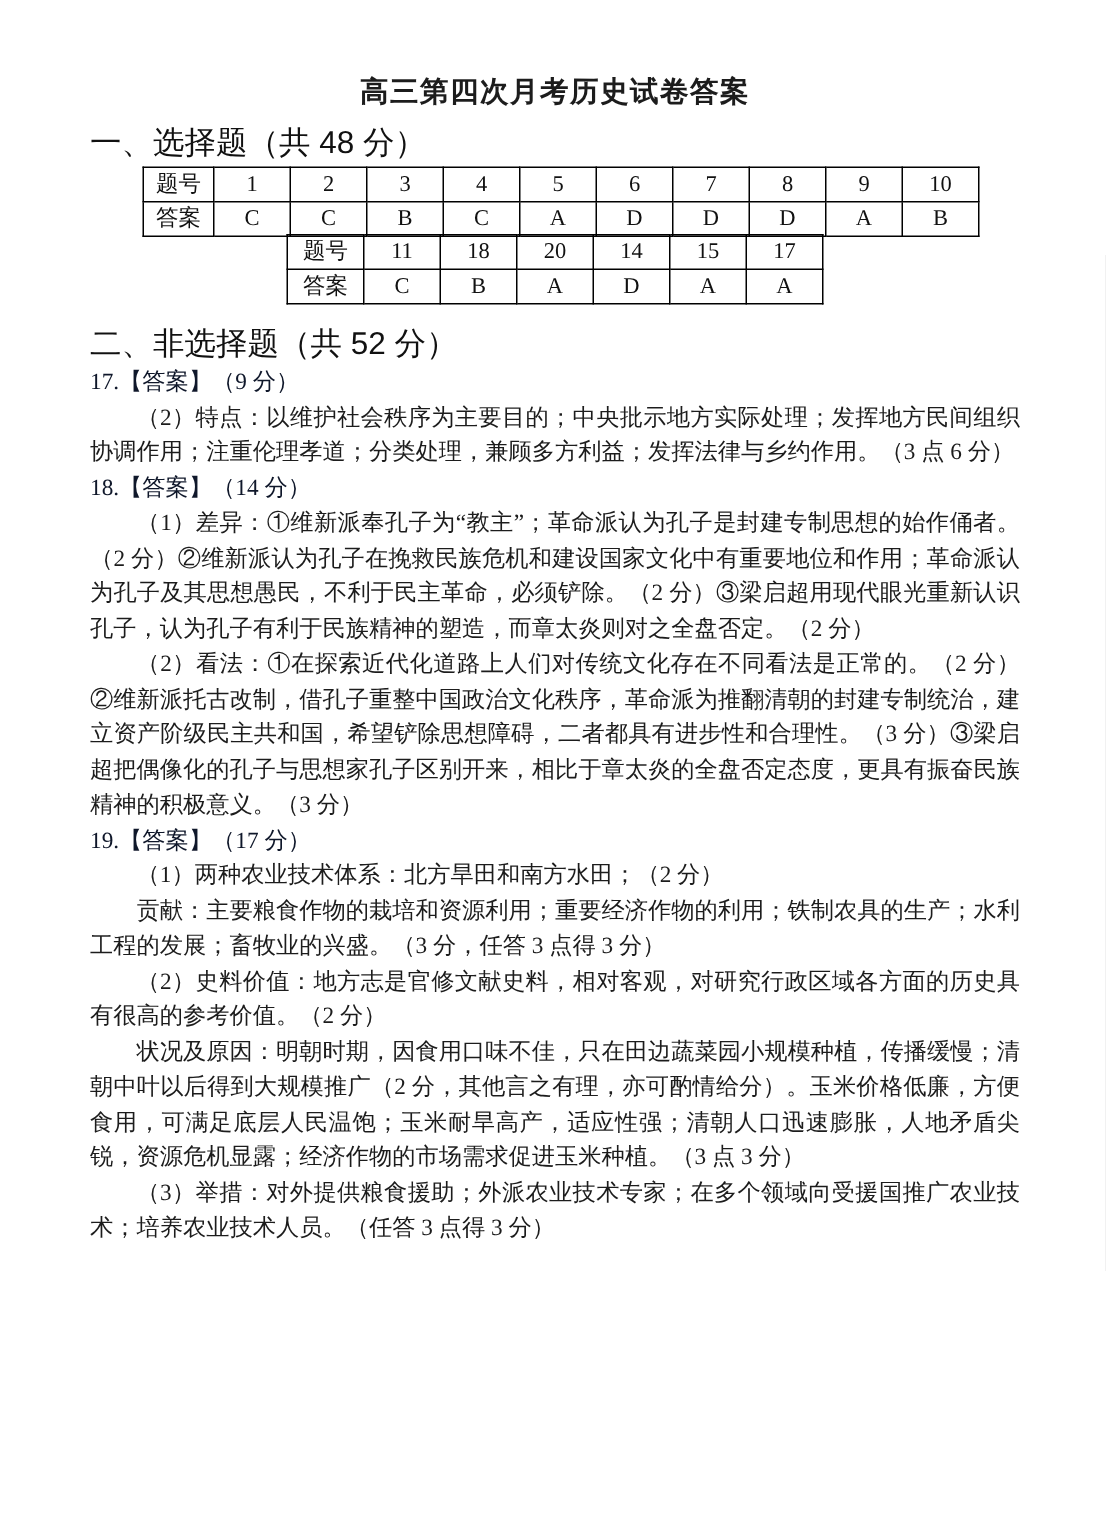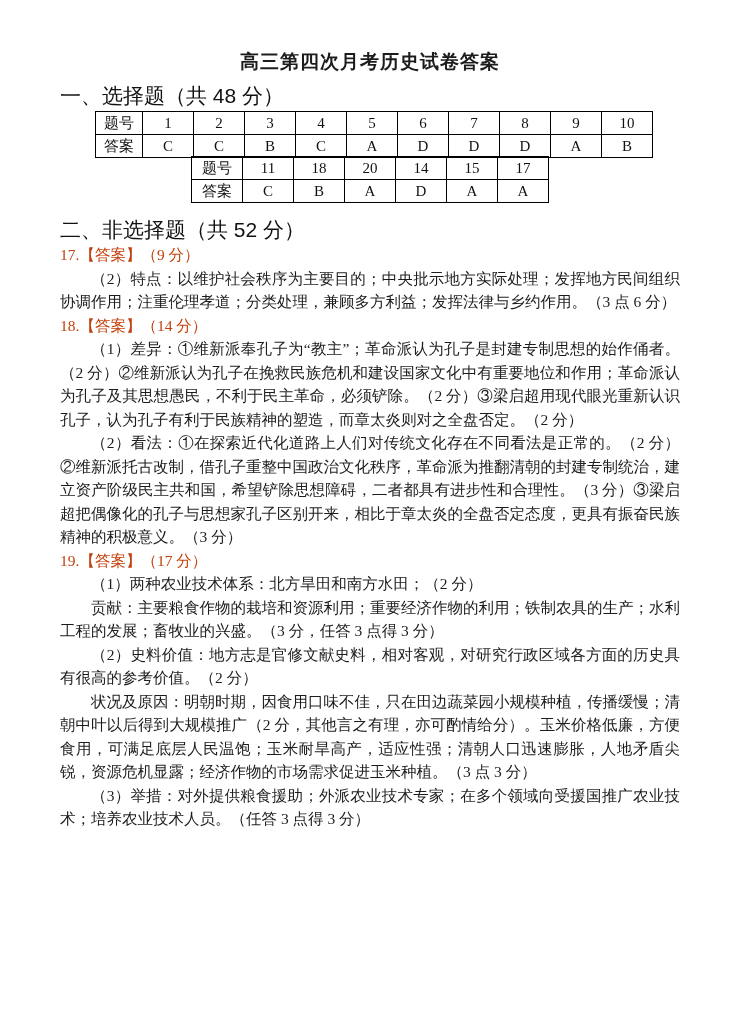--- a/index.html
+++ b/index.html
@@ -49,21 +49,21 @@
   }
   .tbl-top td { width:50px; }
   .tbl-top td.lbl { width:46px; }
   .tbl-bottom { margin-left:96px; margin-top:-1.6px; }
   .tbl-bottom td { width:50px; }
   
   .frq-heading { margin-top:16px; margin-bottom:3px; }
   .ans-label {
     font-size:15.5px;
     line-height:23.5px;
-    color:#c2410c;
+    color:#0f172a;
   }
   .para {
     margin:0;
     text-indent:2em;
     text-align:justify;
     font-size:15.5px;
     line-height:23.5px;
     color:#1c1c1c;
   }
 </style>

